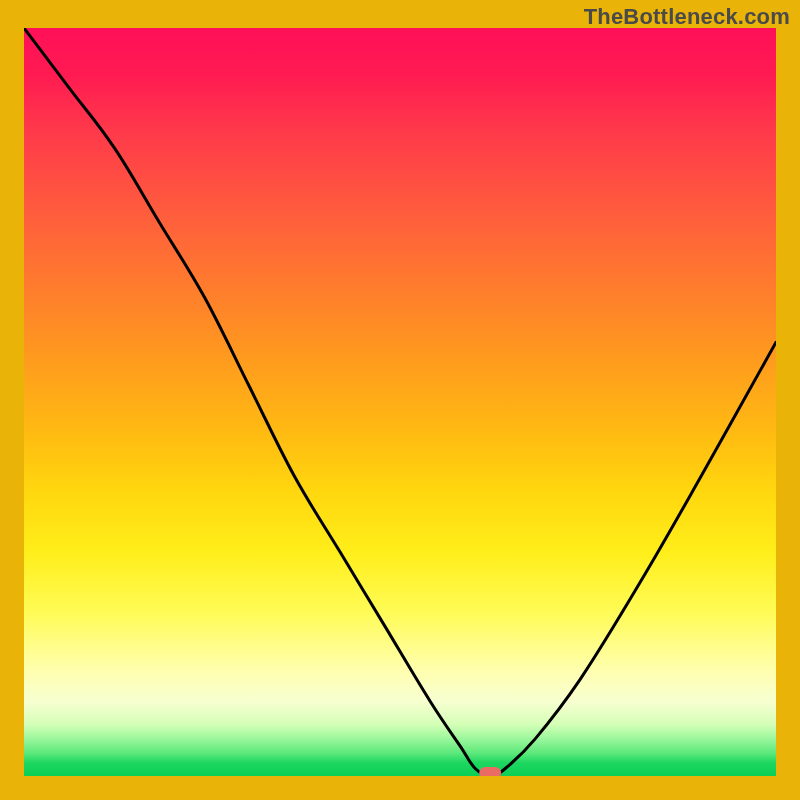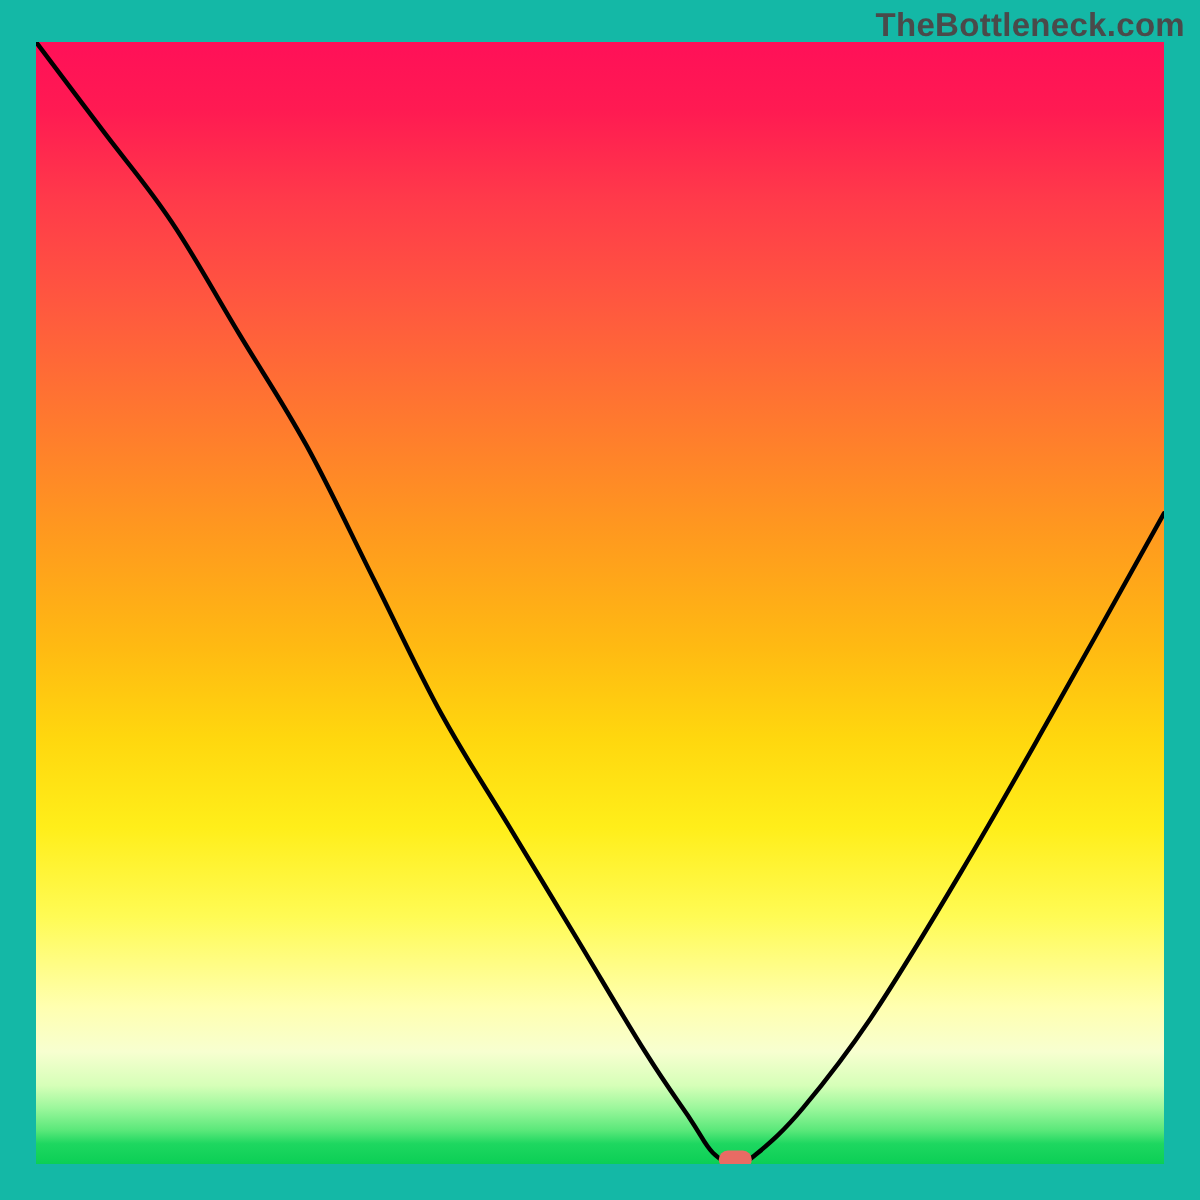--- a/index.html
+++ b/index.html
@@ -8,21 +8,21 @@
     width: 800px;
     height: 800px;
     background: #000;
     overflow: hidden;
     font-family: Arial, Helvetica, sans-serif;
   }
   .frame {
     position: relative;
     width: 800px;
     height: 800px;
-    background: #14b8a6;
+    background: #eab308;
   }
   .watermark {
     position: absolute;
     top: 4px;
     right: 10px;
     color: #4a4a4a;
     font-size: 22px;
     font-weight: 600;
     letter-spacing: 0.2px;
     z-index: 20;

